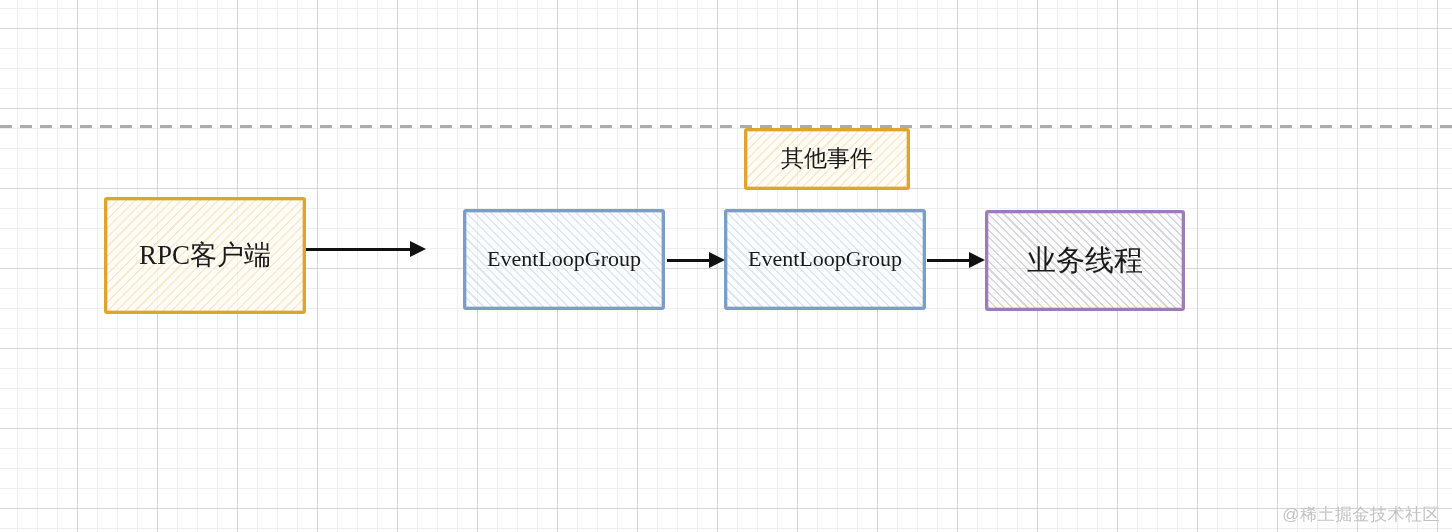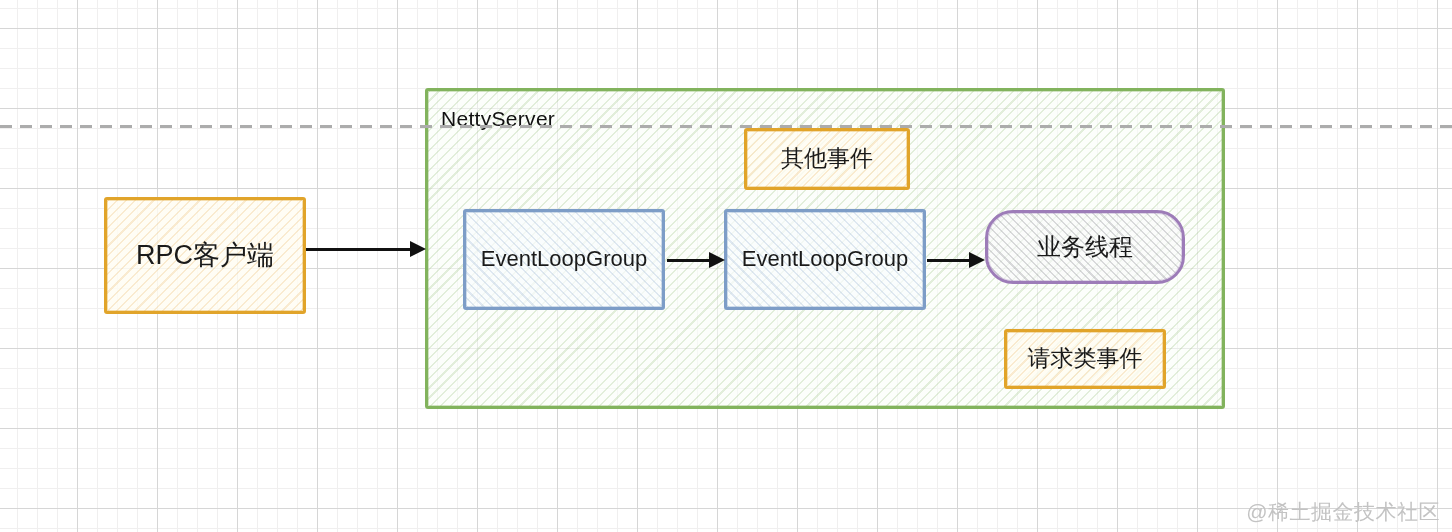--- a/index.html
+++ b/index.html
@@ -60,20 +60,21 @@
   .node {
     position: absolute;
     display: flex;
     flex-direction: column;
     align-items: center;
     justify-content: center;
     text-align: left;
     border-radius: 3px;
     line-height: 1.28;
     z-index: 3;
+    font-family: Liberation Serif, serif;
   }
 
   .hatch-orange {
     border: 3px solid #e1a42a;
     box-shadow: inset 0 0 0 1px rgba(225,164,42,0.35);
     background-color: rgba(255,252,243,0.8);
     background-image: repeating-linear-gradient(135deg,
       rgba(228,162,60,0.20) 0px, rgba(228,162,60,0.20) 1.5px,
       transparent 1.5px, transparent 6.5px);
   }
@@ -92,21 +93,21 @@
     box-shadow: inset 0 0 0 1px rgba(157,124,184,0.3);
     background-color: rgba(250,250,251,0.6);
     background-image: repeating-linear-gradient(45deg,
       rgba(118,118,128,0.26) 0px, rgba(118,118,128,0.26) 1.5px,
       transparent 1.5px, transparent 5.5px);
   }
 
   .node-rpc      { left: 104px; top: 197px; width: 202px; height: 117px; font-size: 27px; }
   .node-boss     { left: 463px; top: 209px; width: 202px; height: 101px; font-size: 22px; }
   .node-worker   { left: 724px; top: 209px; width: 202px; height: 101px; font-size: 22px; }
-  .node-business { left: 985px; top: 210px; width: 200px; height:  74px; font-size: 24px; border-radius: 28px; }
+  .node-business { left: 985px; top: 210px; width: 200px; height:  101px; font-size: 29px; }
   .node-other    { left: 744px; top: 128px; width: 166px; height:  62px; font-size: 23px; }
   .node-request  { left: 1004px; top: 329px; width: 162px; height: 60px; font-size: 23px; }
 
   
   .arrow {
     position: absolute;
     display: flex;
     align-items: center;
     height: 18px;
     z-index: 4;
@@ -118,36 +119,33 @@
     border-top: 8px solid transparent;
     border-bottom: 8px solid transparent;
   }
   .arrow-rpc    { left: 306px; top: 240px; width: 120px; }
   .arrow-boss   { left: 667px; top: 251px; width:  58px; }
   .arrow-worker { left: 927px; top: 251px; width:  58px; }
 
   .watermark {
     position: absolute;
     right: 12px; bottom: 6px;
-    font-size: 21px;
+    font-size: 17px;
     color: #c3c3c3;
     z-index: 5;
     letter-spacing: 0.5px;
   }
 </style>
 </head>
 <body>
 
 <div class="canvas">
 
   <div class="dashed-line"></div>
 
-  <div class="netty">
-    <span class="netty-label">NettyServer</span>
-  </div>
 
   <div class="node hatch-orange node-rpc">
     <span>RPC客户端</span>
   </div>
 
   <div class="arrow arrow-rpc">
     <span class="shaft"></span>
     <span class="head"></span>
   </div>
 
@@ -170,19 +168,16 @@
   </div>
 
   <div class="node hatch-purple node-business">
     <span>业务线程</span>
   </div>
 
   <div class="node hatch-orange node-other">
     <span>其他事件</span>
   </div>
 
-  <div class="node hatch-orange node-request">
-    <span>请求类事件</span>
-  </div>
 
   <div class="watermark">@稀土掘金技术社区</div>
 
 </div>
 
 </body></html>

